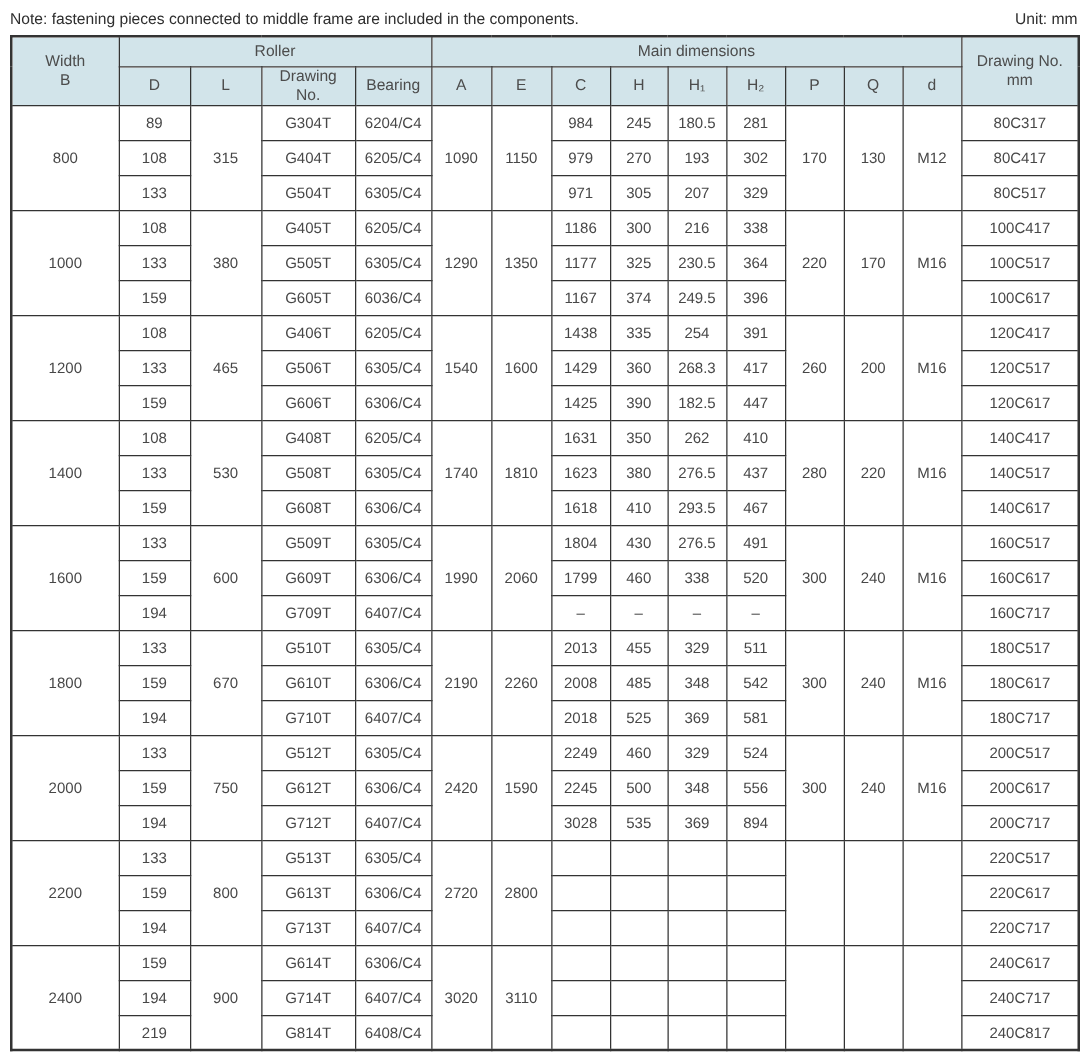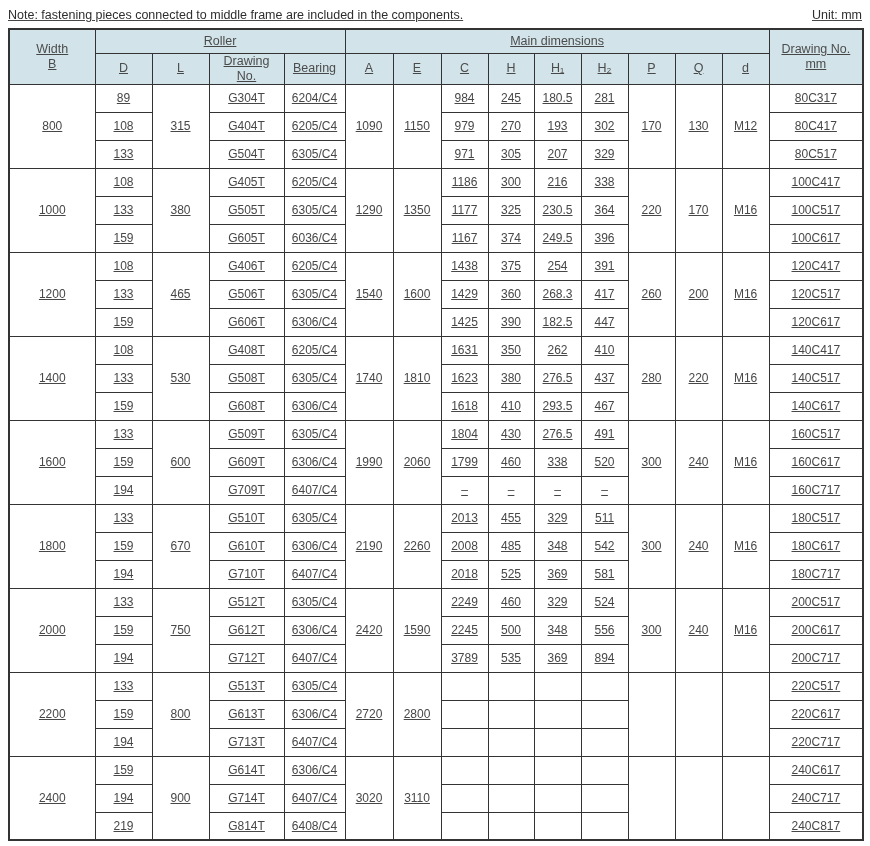--- a/index.html
+++ b/index.html
@@ -2,21 +2,21 @@
 <html style="--header-bg: #d2e4ea; --border: #333333; --text: #474747;"><head>
 <meta charset="utf-8">
 <style>
   :root{
     --header-bg:#d2e4ea;
     --border:#333333;
     --text:#474747;
   }
   html,body{margin:0;padding:0;background:#ffffff;}
   body{font-family:"Liberation Sans", sans-serif;color:var(--text);}
-  .page{width:798px;height:846px;box-sizing:border-box;padding:6px 8px;text-decoration:underline;}
+  .page{width:798px;height:846px;box-sizing:border-box;padding:6px 8px;}
   .topline{width:854px;display:flex;justify-content:space-between;align-items:flex-end;
            font-size:12.5px;color:#2e2e2e;margin:2px 0 6px 0;}
   table{border-collapse:collapse;table-layout:fixed;width:854px;border:2px solid var(--border);}
   th,td{border:1px solid var(--border);text-align:center;vertical-align:middle;
         padding:0 2px;overflow:hidden;box-sizing:border-box;}
   thead th{background:var(--header-bg);font-weight:normal;font-size:12.5px;height:24px;color:#4c4c4c;}
   tbody td{font-size:12px;height:28px;color:var(--text);}
   .pre{white-space:pre-line;line-height:1.2;}
 </style>
 </head>
@@ -149,21 +149,21 @@
         </tr>
         <tr>
           <td rowspan="3">1200</td>
           <td>108</td>
           <td rowspan="3">465</td>
           <td>G406T</td>
           <td>6205/C4</td>
           <td rowspan="3">1540</td>
           <td rowspan="3">1600</td>
           <td>1438</td>
-          <td>375</td>
+          <td>335</td>
           <td>254</td>
           <td>391</td>
           <td rowspan="3">260</td>
           <td rowspan="3">200</td>
           <td rowspan="3">M16</td>
           <td>120C417</td>
         </tr>
         <tr>
           <td>133</td>
           <td>G506T</td>
@@ -319,21 +319,21 @@
           <td>2245</td>
           <td>500</td>
           <td>348</td>
           <td>556</td>
           <td>200C617</td>
         </tr>
         <tr>
           <td>194</td>
           <td>G712T</td>
           <td>6407/C4</td>
-          <td>3789</td>
+          <td>3028</td>
           <td>535</td>
           <td>369</td>
           <td>894</td>
           <td>200C717</td>
         </tr>
         <tr>
           <td rowspan="3">2200</td>
           <td>133</td>
           <td rowspan="3">800</td>
           <td>G513T</td>

